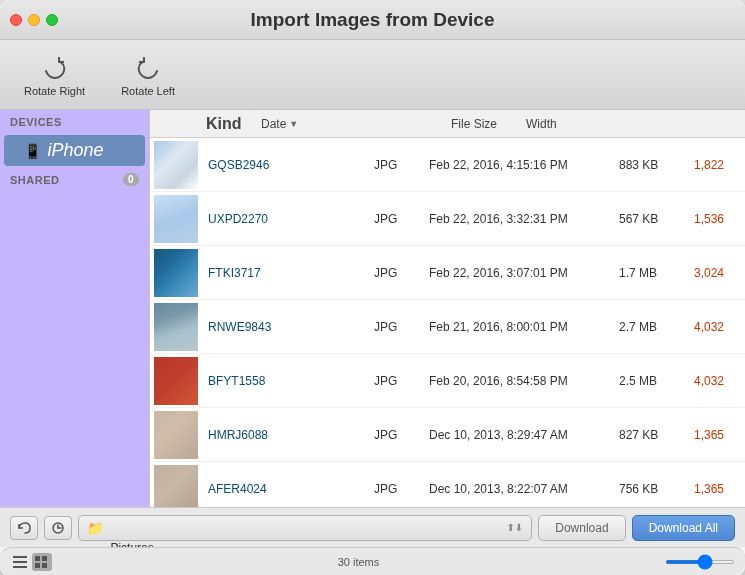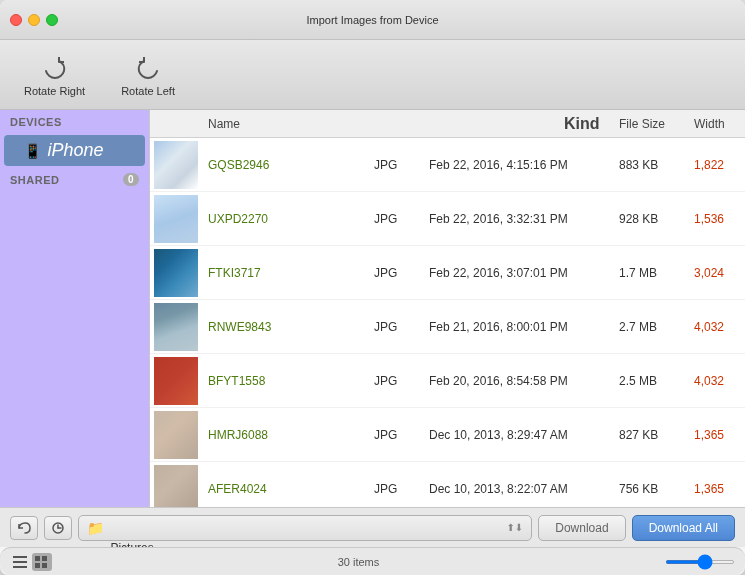--- a/index.html
+++ b/index.html
@@ -26,22 +26,22 @@
       background: linear-gradient(to bottom, #e8e8e8, #d8d8d8);
       height: 40px;
       display: flex;
       align-items: center;
       justify-content: center;
       position: relative;
       border-bottom: 1px solid #c0c0c0;
       flex-shrink: 0;
     }
     .title-bar-title {
-      font-size: 11px;
-      font-weight: 400;
+      font-size: 19px;
+      font-weight: 700;
       color: #333;
     }
     .traffic-lights {
       position: absolute;
       left: 10px;
       display: flex;
       gap: 6px;
       align-items: center;
     }
     .traffic-light {
@@ -185,21 +185,21 @@
     
     .thumb-placeholder {
       width: 44px;
       height: 48px;
       display: flex;
       align-items: center;
       justify-content: center;
       overflow: hidden;
       position: relative;
     }
-    .cell-name { flex: 1; padding: 0 6px; font-size: 12px; color: #4d7c0f; }
+    .cell-name { flex: 1; padding: 0 6px; font-size: 12px; color: #0c4a6e; }
     .cell-kind { width: 55px; padding: 0 4px; font-size: 12px; color: #333; margin-left: 8px; }
     .cell-date { width: 190px; padding: 0 4px; font-size: 12px; color: #333; }
     .cell-size { width: 75px; padding: 0 4px; font-size: 12px; color: #333; }
     .cell-width { width: 55px; padding: 0 4px; font-size: 12px; color: #cc3300; }
     
     .bottom-bar {
       height: 40px;
       background: #e8e8e8;
       border-top: 1px solid #c8c8c8;
       display: flex;
@@ -363,22 +363,25 @@
       <div class="sidebar-section-header">
         <span>SHARED</span>
         <span class="sidebar-badge">0</span>
       </div>
     </div>
 
     <div class="file-list-area">
 
       <div class="file-list-header">
         <div class="col-thumb"></div>
-        <div class="col-name">Name</div>
         <div class="col-kind">Kind</div>
+        <div class="col-date">
+          <span>Date</span>
+          <span class="sort-arrow">▼</span>
+        </div>
         <div class="col-size">File Size</div>
         <div class="col-width">Width</div>
       </div>
 
       <div class="file-list-scroll">
 
       <div class="file-row">
     <div class="cell-thumb">
       <div class="thumb-placeholder" style="background: linear-gradient(135deg, #aac8e8 0%, #dde8f0 40%, #c8d4e0 70%, white 100%); position:relative;">
       </div>
@@ -390,21 +393,21 @@
     <div class="cell-width">1,822</div>
   </div>
           <div class="file-row">
     <div class="cell-thumb">
       <div class="thumb-placeholder" style="background: linear-gradient(160deg, #c8e0f5 0%, #a8c8e8 50%, #b8d0e8 100%); position:relative;">
       </div>
     </div>
     <div class="cell-name">UXPD2270</div>
     <div class="cell-kind">JPG</div>
     <div class="cell-date">Feb 22, 2016, 3:32:31 PM</div>
-    <div class="cell-size">928 KB</div>
+    <div class="cell-size">567 KB</div>
     <div class="cell-width">1,536</div>
   </div>
           <div class="file-row">
     <div class="cell-thumb">
       <div class="thumb-placeholder" style="background: linear-gradient(135deg, #1a5878 0%, #1e6898 30%, #3888b8 60%, #70aad0 100%); position:relative;">
       </div>
     </div>
     <div class="cell-name">FTKI3717</div>
     <div class="cell-kind">JPG</div>
     <div class="cell-date">Feb 22, 2016, 3:07:01 PM</div>

